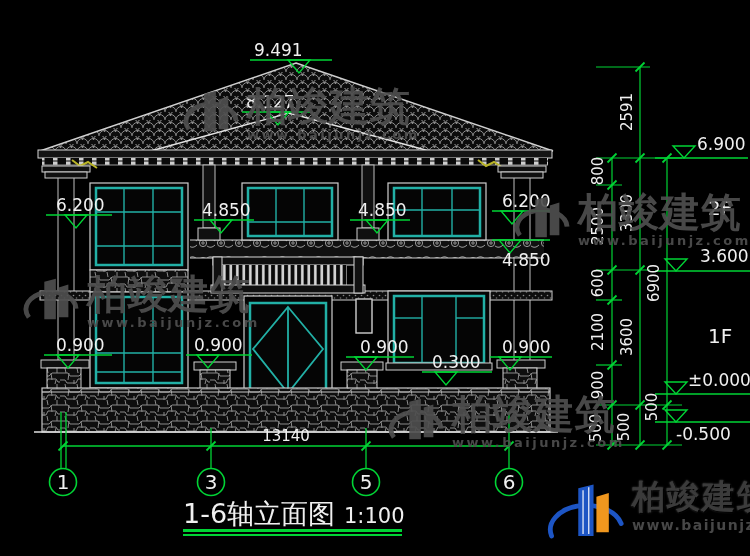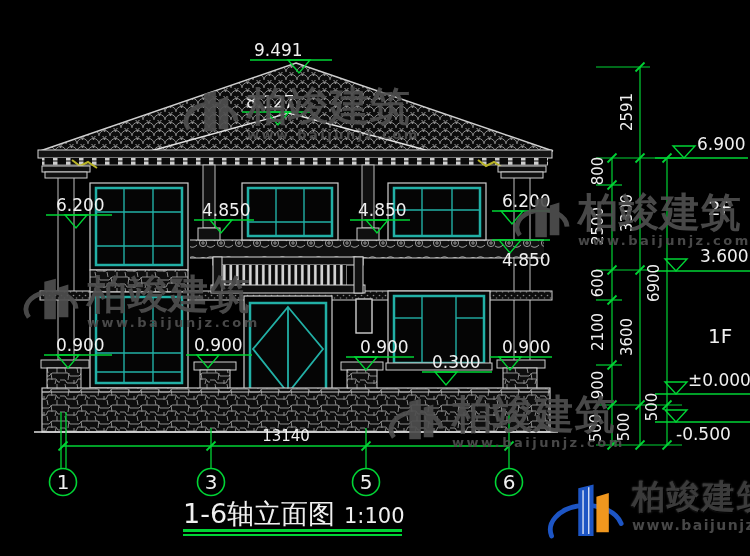--- a/index.html
+++ b/index.html
@@ -1,17 +1,17 @@
 <!DOCTYPE html>
 <html><head>
 <meta charset="utf-8">
 <style>
   html,body{margin:0;padding:0;background:#000;}
   #stage{position:relative;width:750px;height:556px;background:#000;overflow:hidden;
-         font-family:"DejaVu Sans",sans-serif;}
+         font-family:"DejaVu Sans",sans-serif;border-radius:21px;}
   svg text{font-family:"DejaVu Sans",sans-serif;fill:#f0f0f0;}
   .wm{position:absolute;display:flex;align-items:flex-start;color:#4f4f4f;opacity:.92;pointer-events:none;}
   .wm .wm-col{display:flex;flex-direction:column;margin-left:6px;}
   .wm .wm-text{font-weight:bold;font-size:40px;line-height:1.0;letter-spacing:1px;font-family:"DejaVu Sans",sans-serif;}
   .wm .wm-url{font-weight:bold;font-size:13px;letter-spacing:2.5px;margin-top:1px;font-family:"DejaVu Sans",sans-serif;}
   #brand-logo{position:absolute;left:542px;top:480px;display:flex;align-items:flex-start;}
   #brand-logo .lg-col{display:flex;flex-direction:column;margin-left:6px;}
   #brand-logo .lg-text{font-weight:bold;font-size:33px;line-height:1.05;color:#3b3b3b;
      text-shadow:1px 1px 0 #000,0 0 2px #5e5e5e;letter-spacing:2px;}
   #brand-logo .lg-url{font-weight:bold;font-size:14px;color:#474747;letter-spacing:1.5px;margin-top:2px;}

